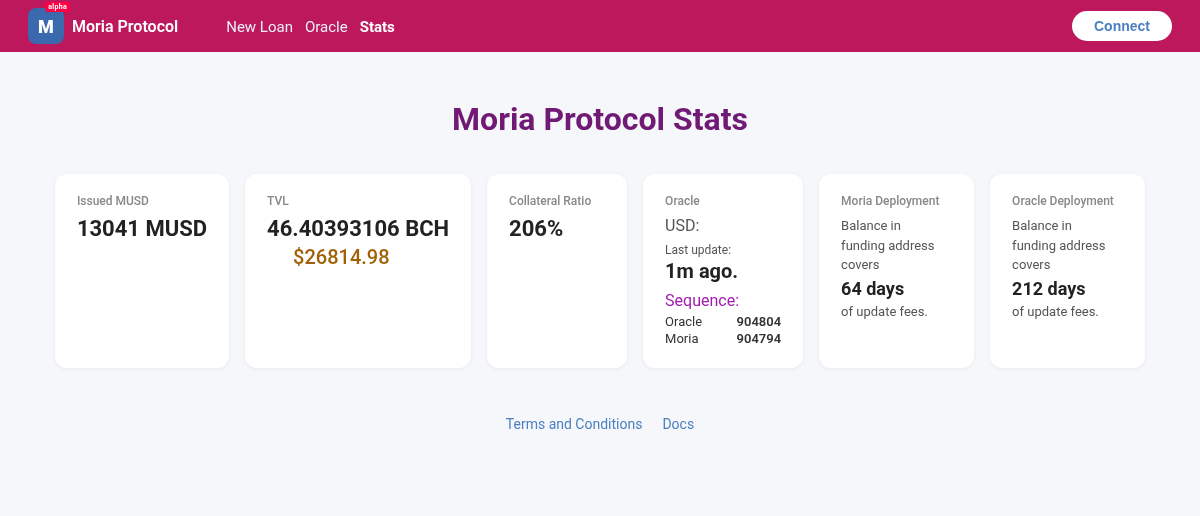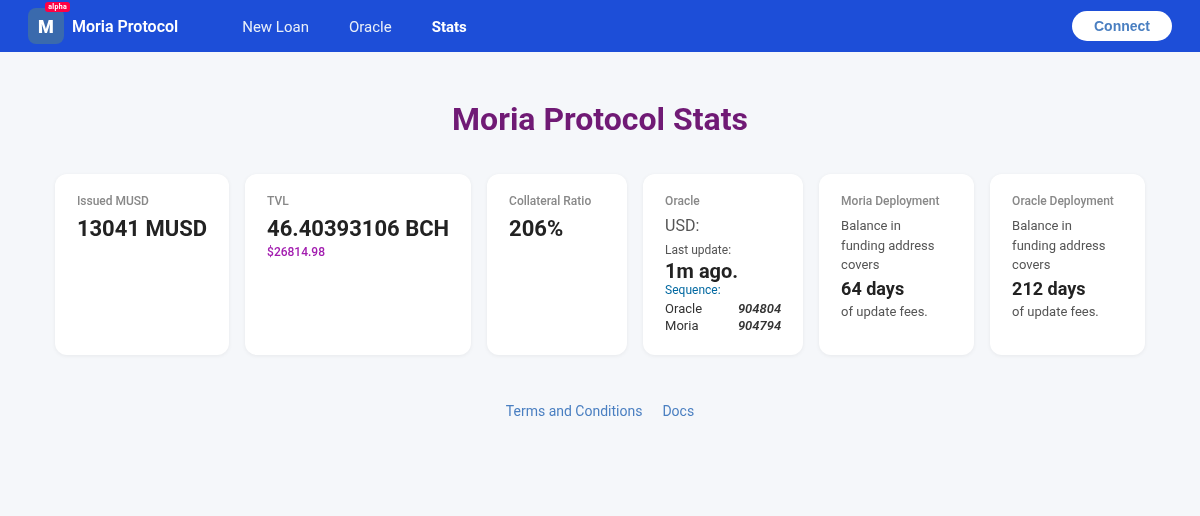--- a/index.html
+++ b/index.html
@@ -4,21 +4,21 @@
   <style>
     * { box-sizing: border-box; margin: 0; padding: 0; }
     body {
       font-family: -apple-system, BlinkMacSystemFont, 'Segoe UI', Roboto, sans-serif;
       background: #f5f7fa;
       min-height: 516px;
     }
 
     
     nav {
-      background: #1d4ed8;
+      background: #be185d;
       display: flex;
       align-items: center;
       padding: 0 28px;
       height: 52px;
     }
     .nav-logo {
       display: flex;
       align-items: center;
       gap: 8px;
       margin-right: 48px;
@@ -48,23 +48,22 @@
       border-radius: 3px;
       letter-spacing: 0.3px;
     }
     .nav-logo-text {
       color: #fff;
       font-weight: 600;
       font-size: 16px;
     }
     .nav-links {
       display: flex;
-      gap: 40px;
+      gap: 12px;
       list-style: none;
-      margin-left: 16px;
     }
     .nav-links li a {
       color: #e8eef8;
       text-decoration: none;
       font-size: 15px;
       font-weight: 400;
     }
     .nav-links li a.active {
       color: #fff;
       font-weight: 700;
@@ -116,36 +115,37 @@
       color: #888;
       margin-bottom: 8px;
       font-weight: 500;
     }
     .stat-value {
       font-size: 22px;
       font-weight: 700;
       color: #222;
     }
     .stat-sub {
-      font-size: 12px;
-      color: #a21caf;
+      font-size: 20px;
+      color: #a16207;
       margin-top: 4px;
       font-weight: 500;
+      margin-left: 26px;
     }
 
     
     .card-oracle { min-width: 160px; }
     .oracle-usd-label { font-size: 16px; color: #555; margin-bottom: 2px; }
     .oracle-usd-value { font-size: 22px; font-weight: 700; color: #222; }
     .oracle-update-label { font-size: 12px; color: #555; margin-top: 8px; margin-bottom: 2px; }
     .oracle-update-value { font-size: 20px; font-weight: 700; color: #222; }
-    .oracle-seq-label { font-size: 12px; color: #0369a1; margin-top: 0; margin-bottom: 4px; }
+    .oracle-seq-label { font-size: 16px; color: #a21caf; margin-top: 8px; margin-bottom: 4px; }
     .oracle-seq-row { display: flex; justify-content: space-between; font-size: 13px; color: #333; margin-bottom: 2px; }
     .oracle-seq-key { font-weight: 400; }
-    .oracle-seq-val { font-weight: 600; font-style: italic; }
+    .oracle-seq-val { font-weight: 600; }
 
     
     .card-deploy { min-width: 155px; }
     .deploy-body { font-size: 13px; color: #555; line-height: 1.5; }
     .deploy-days { font-size: 18px; font-weight: 700; color: #222; display: block; }
 
     
     footer {
       margin-top: 48px;
       display: flex;

